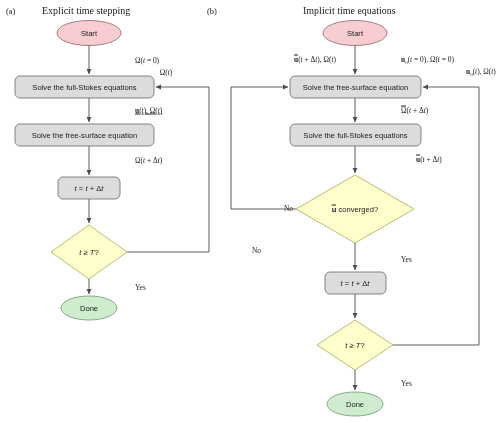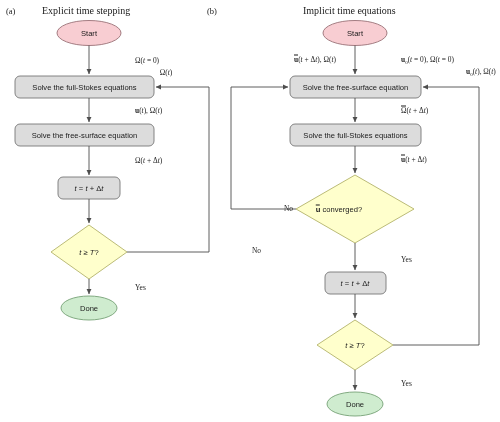--- a/index.html
+++ b/index.html
@@ -114,49 +114,49 @@
   <div class="node-label" style="left:84.5px;top:135px;">Solve the free-surface equation</div>
 
   <div class="node-label" style="left:89px;top:188px;"><i class="m">t</i> = <i class="m">t</i> + Δ<i class="m">t</i></div>
 
   <div class="node-label" style="left:89px;top:252px;"><i class="m">t</i> ≥ <i class="m">T</i>?</div>
 
   <div class="node-label" style="left:89px;top:308px;">Done</div>
 
   <div class="edge-label el-l" style="left:95px;top:60px;">Ω(<i class="m">t</i> = 0)</div>
 
-  <div class="edge-label el-l" style="left:95px;top:110px;"><b class="v">u</b>(<i class="m">t</i>), Ω(<i class="m">t</i>)</div>
+  <div class="edge-label el-l" style="left:95px;top:110px;text-decoration:underline;"><b class="v">u</b>(<i class="m">t</i>), Ω(<i class="m">t</i>)</div>
 
   <div class="edge-label el-l" style="left:95px;top:160px;">Ω(<i class="m">t</i> + Δ<i class="m">t</i>)</div>
 
   <div class="edge-label el-l" style="left:95px;top:287px;">Yes</div>
 
   <div class="edge-label el-l" style="left:212px;top:250px;">No</div>
 
   <div class="edge-label el-c" style="left:166px;top:72px;">Ω(<i class="m">t</i>)</div>
 
   <div class="node-label" style="left:355px;top:33px;">Start</div>
 
   <div class="node-label" style="left:355.5px;top:87px;">Solve the free-surface equation</div>
 
   <div class="node-label" style="left:355.5px;top:135px;">Solve the full-Stokes equations</div>
 
-  <div class="node-label" style="left:339px;top:209px;"><b class="v"><span class="ovb">u</span></b> converged?</div>
+  <div class="node-label" style="left:355px;top:209px;"><b class="v"><span class="ovb">u</span></b> converged?</div>
 
   <div class="node-label" style="left:355px;top:283px;"><i class="m">t</i> = <i class="m">t</i> + Δ<i class="m">t</i></div>
 
   <div class="node-label" style="left:355px;top:345px;"><i class="m">t</i> ≥ <i class="m">T</i>?</div>
 
   <div class="node-label" style="left:355px;top:404px;">Done</div>
 
   <div class="edge-label el-l" style="left:361px;top:60px;"><b class="v">u</b><sub>0</sub>(<i class="m">t</i> = 0), Ω(<i class="m">t</i> = 0)</div>
 
   <div class="edge-label el-l" style="left:361px;top:110px;"><span class="ovb">Ω</span>(<i class="m">t</i> + Δ<i class="m">t</i>)</div>
 
-  <div class="edge-label el-l" style="left:361px;top:159px;text-align:right;"><b class="v"><span class="ovb">u</span></b>(<i class="m">t</i> + Δ<i class="m">t</i>)</div>
+  <div class="edge-label el-l" style="left:376px;top:159px;text-align:right;"><b class="v"><span class="ovb">u</span></b>(<i class="m">t</i> + Δ<i class="m">t</i>)</div>
 
   <div class="edge-label el-r" style="left:293px;top:208px;">No</div>
 
   <div class="edge-label el-r" style="left:288px;top:59px;margin-left:48px;"><b class="v"><span class="ovb">u</span></b>(<i class="m">t</i> + Δ<i class="m">t</i>), Ω(<i class="m">t</i>)</div>
 
   <div class="edge-label el-l" style="left:361px;top:259px;">Yes</div>
 
   <div class="edge-label el-l" style="left:482px;top:344px;">No</div>
 
   <div class="edge-label el-l" style="left:426px;top:72px;"><b class="v">u</b><sub>0</sub>(<i class="m">t</i>), Ω(<i class="m">t</i>)</div>

